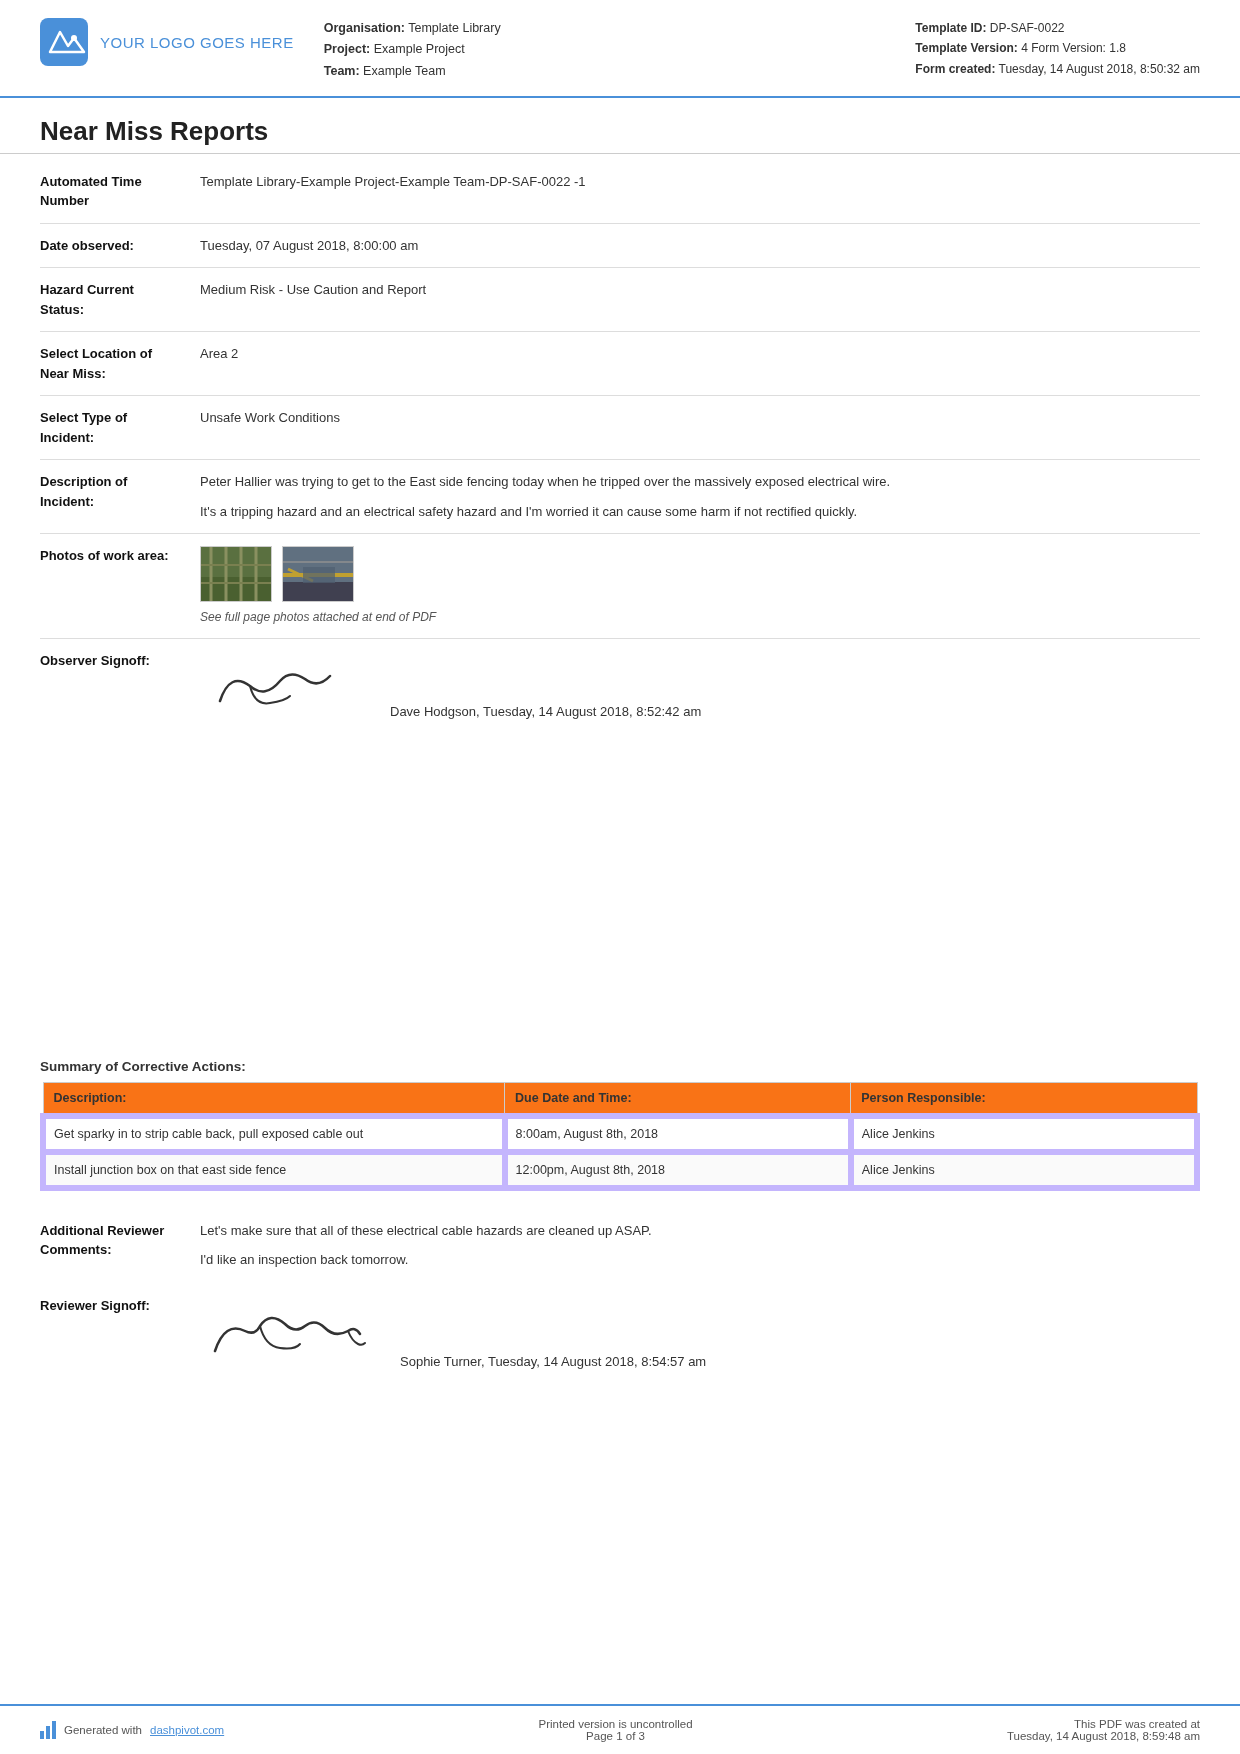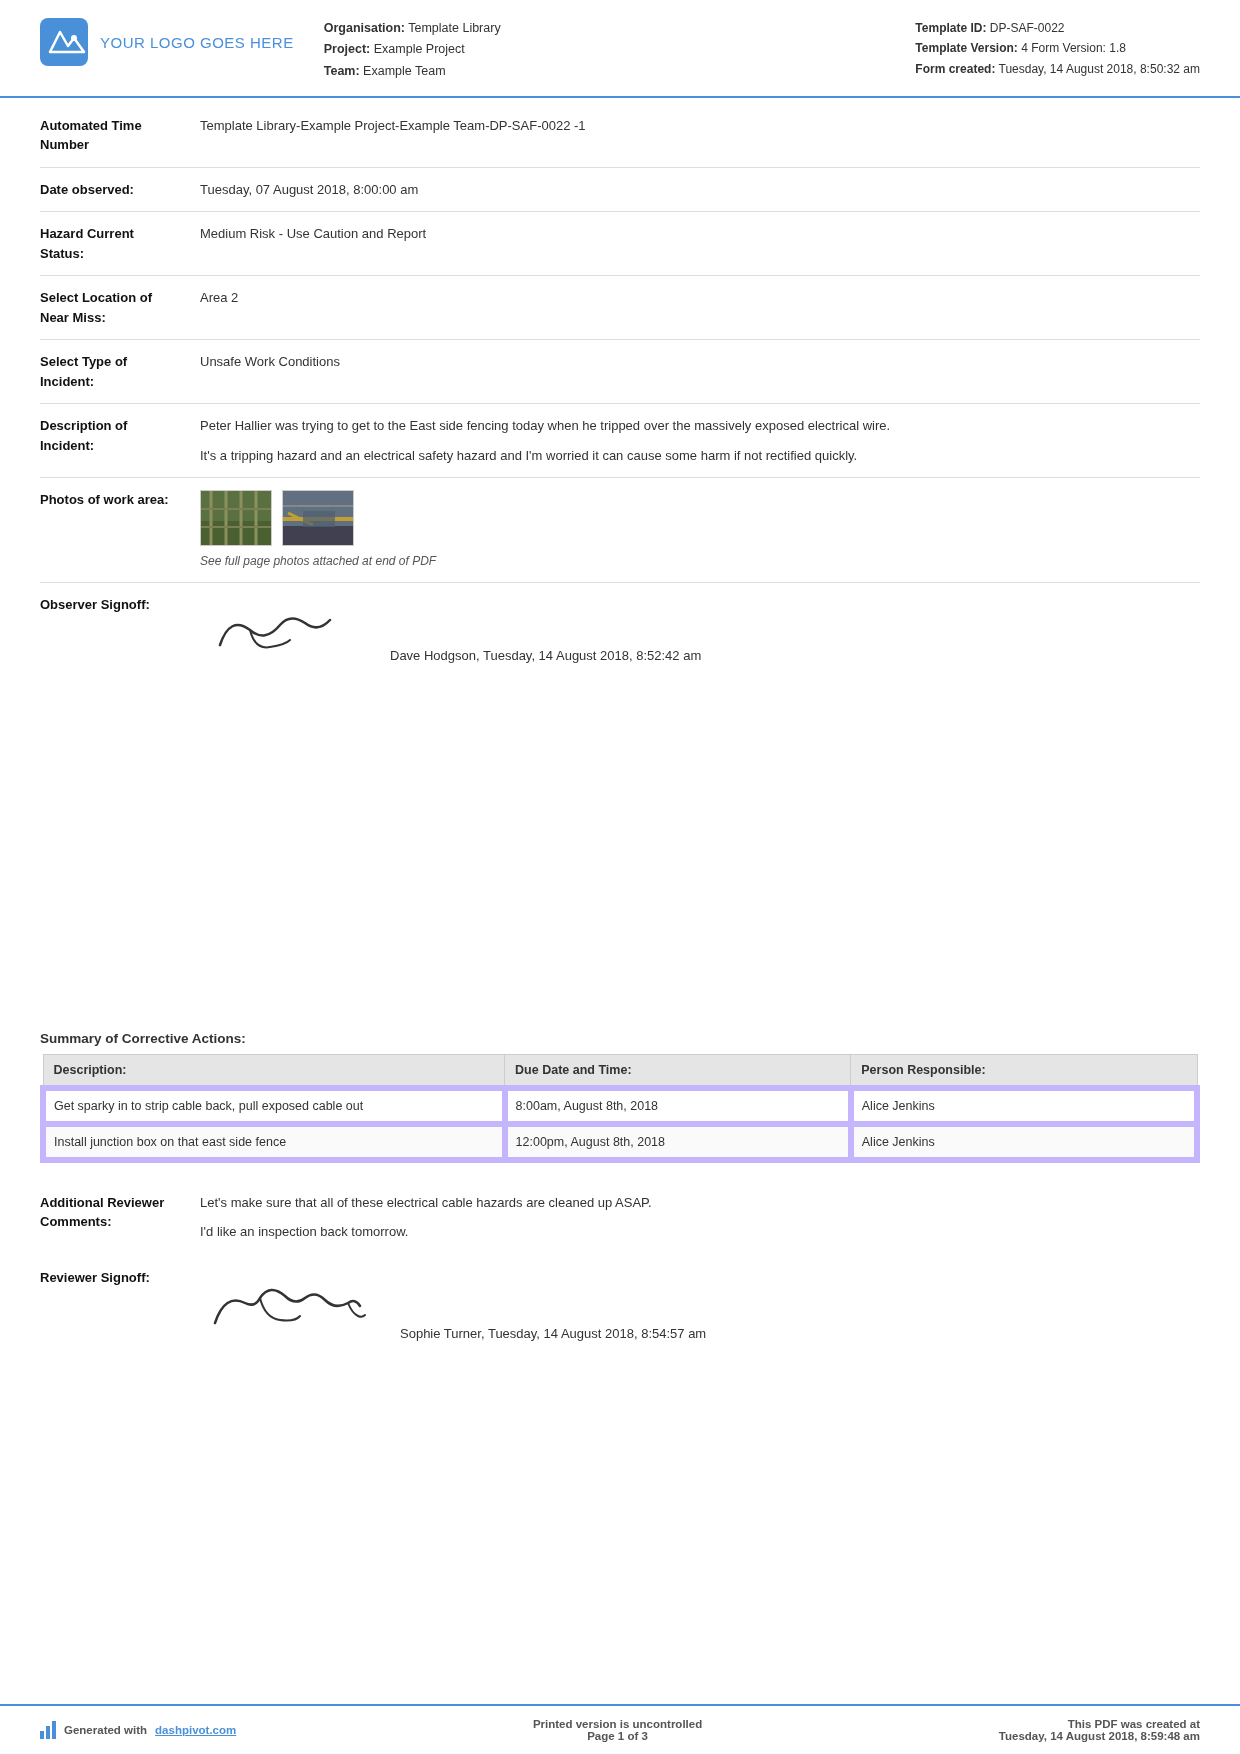--- a/index.html
+++ b/index.html
@@ -143,21 +143,21 @@
       font-weight: bold;
       font-size: 13.5px;
       margin-bottom: 8px;
     }
     .summary-table {
       width: 100%;
       border-collapse: collapse;
       font-size: 12.5px;
     }
     .summary-table th {
-      background: #e5e5e5;
+      background: #f97316;
       border: 1px solid #ccc;
       padding: 8px 10px;
       text-align: left;
       font-weight: bold;
       font-size: 12.5px;
     }
     .summary-table td {
       border: 6px solid #c4b5fd;
       padding: 8px 8px;
       vertical-align: top;
@@ -177,21 +177,20 @@
     }
 
     
     .footer {
       border-top: 2px solid #4a90d9;
       display: flex;
       justify-content: space-between;
       align-items: center;
       padding: 12px 40px;
       margin-top: auto;
-      font-weight: bold;
     }
     .footer-left {
       display: flex;
       align-items: center;
       gap: 8px;
       font-size: 11.5px;
       color: #555;
     }
     .footer-center {
       font-size: 11.5px;
@@ -263,20 +262,21 @@
         <span> Form Version: </span>
         <span>1.8</span>
       </div>
       <div>
         <span class="label">Form created:</span>
         <span> Tuesday, 14 August 2018, 8:50:32 am</span>
       </div>
     </div>
   </div>
 
+  <div class="report-title">Near Miss Reports</div>
 
   <div class="content">
 
     <div class="field-row">
       <div class="field-label">
         <span>Automated Time Number</span>
       </div>
       <div class="field-value">Template Library-Example Project-Example Team-DP-SAF-0022  -1</div>
     </div>
     <hr class="divider-line">

